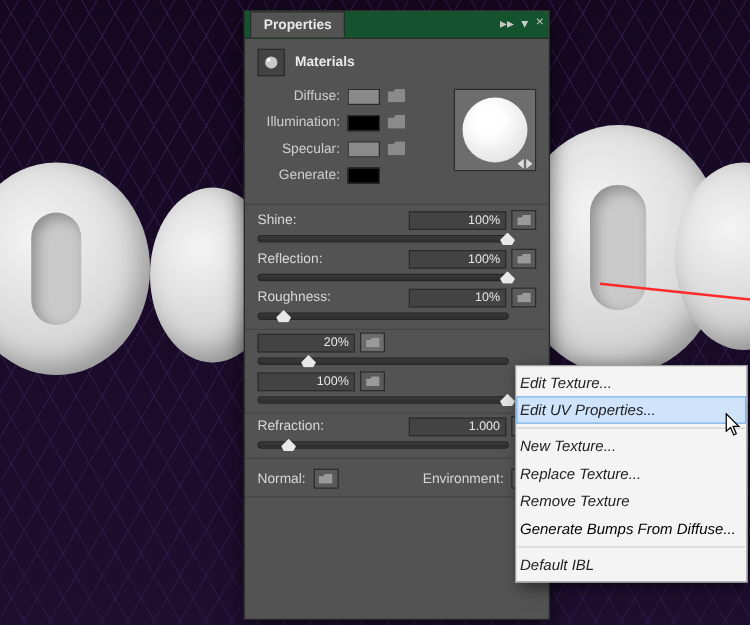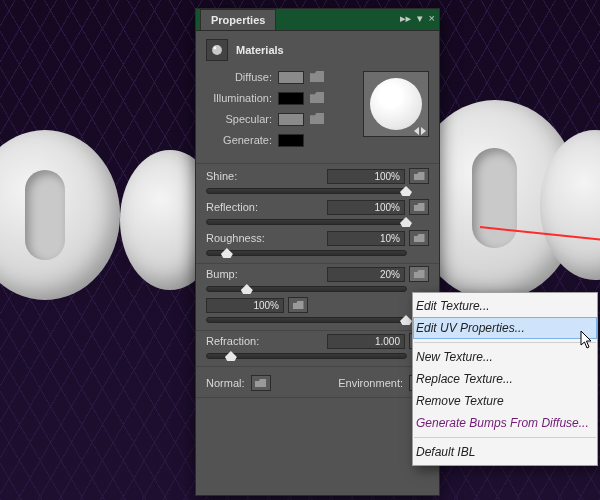--- a/index.html
+++ b/index.html
@@ -81,21 +81,21 @@
   .bottomrow { display:flex; padding:6px 10px 4px; align-items:center; }
   .bottomrow .lab { color:#d8d8d8; margin-right:4px; }
   .bottomrow .sl-folder { margin-left:2px; }
   .bottomrow .spacer { flex:1; }
 
   
   .menu { position:absolute; left:412px; top:292px; width:186px; background:#f4f4f4;
       border:1px solid #9f9f9f; box-shadow:4px 4px 12px rgba(0,0,0,.5);
       color:#222; font-size:12px; padding:2px 0; }
   .menu-item { padding:4px 3px; white-space:nowrap;font-style:italic; }
-  .menu-item.disabled { color:#701a75; }
+  .menu-item.disabled { color:#000000; }
   .menu-item.hl { background:#cfe4fb; outline:1px solid #7bb2ea; outline-offset:-1px; }
   .menu-sep { height:1px; background:#d0d0d0; margin:3px 1px; }
   .cursor { position:absolute; left:580px; top:330px; width:14px; height:20px; }
   .cursor svg { width:14px; height:20px; }
 
 </style>
 </head>
 <body>
 
 <div class="scene">
@@ -187,21 +187,20 @@
         <div class="sl-folder"></div>
       </div>
       <div class="track">
           <div class="knob" style="left:10%"></div>
         </div>
     </div>
     <div class="hr"></div>
 
     <div class="sliderrow">
       <div class="toprow">
-        <div class="sl-label">Bump:</div>
         <div class="sl-value">20%</div>
         <div class="sl-folder" style="background:#6d6d6d"></div>
       </div>
       <div class="track">
           <div class="knob" style="left:20%"></div>
         </div>
     </div>
 
     <div class="sliderrow">
       <div class="toprow">

